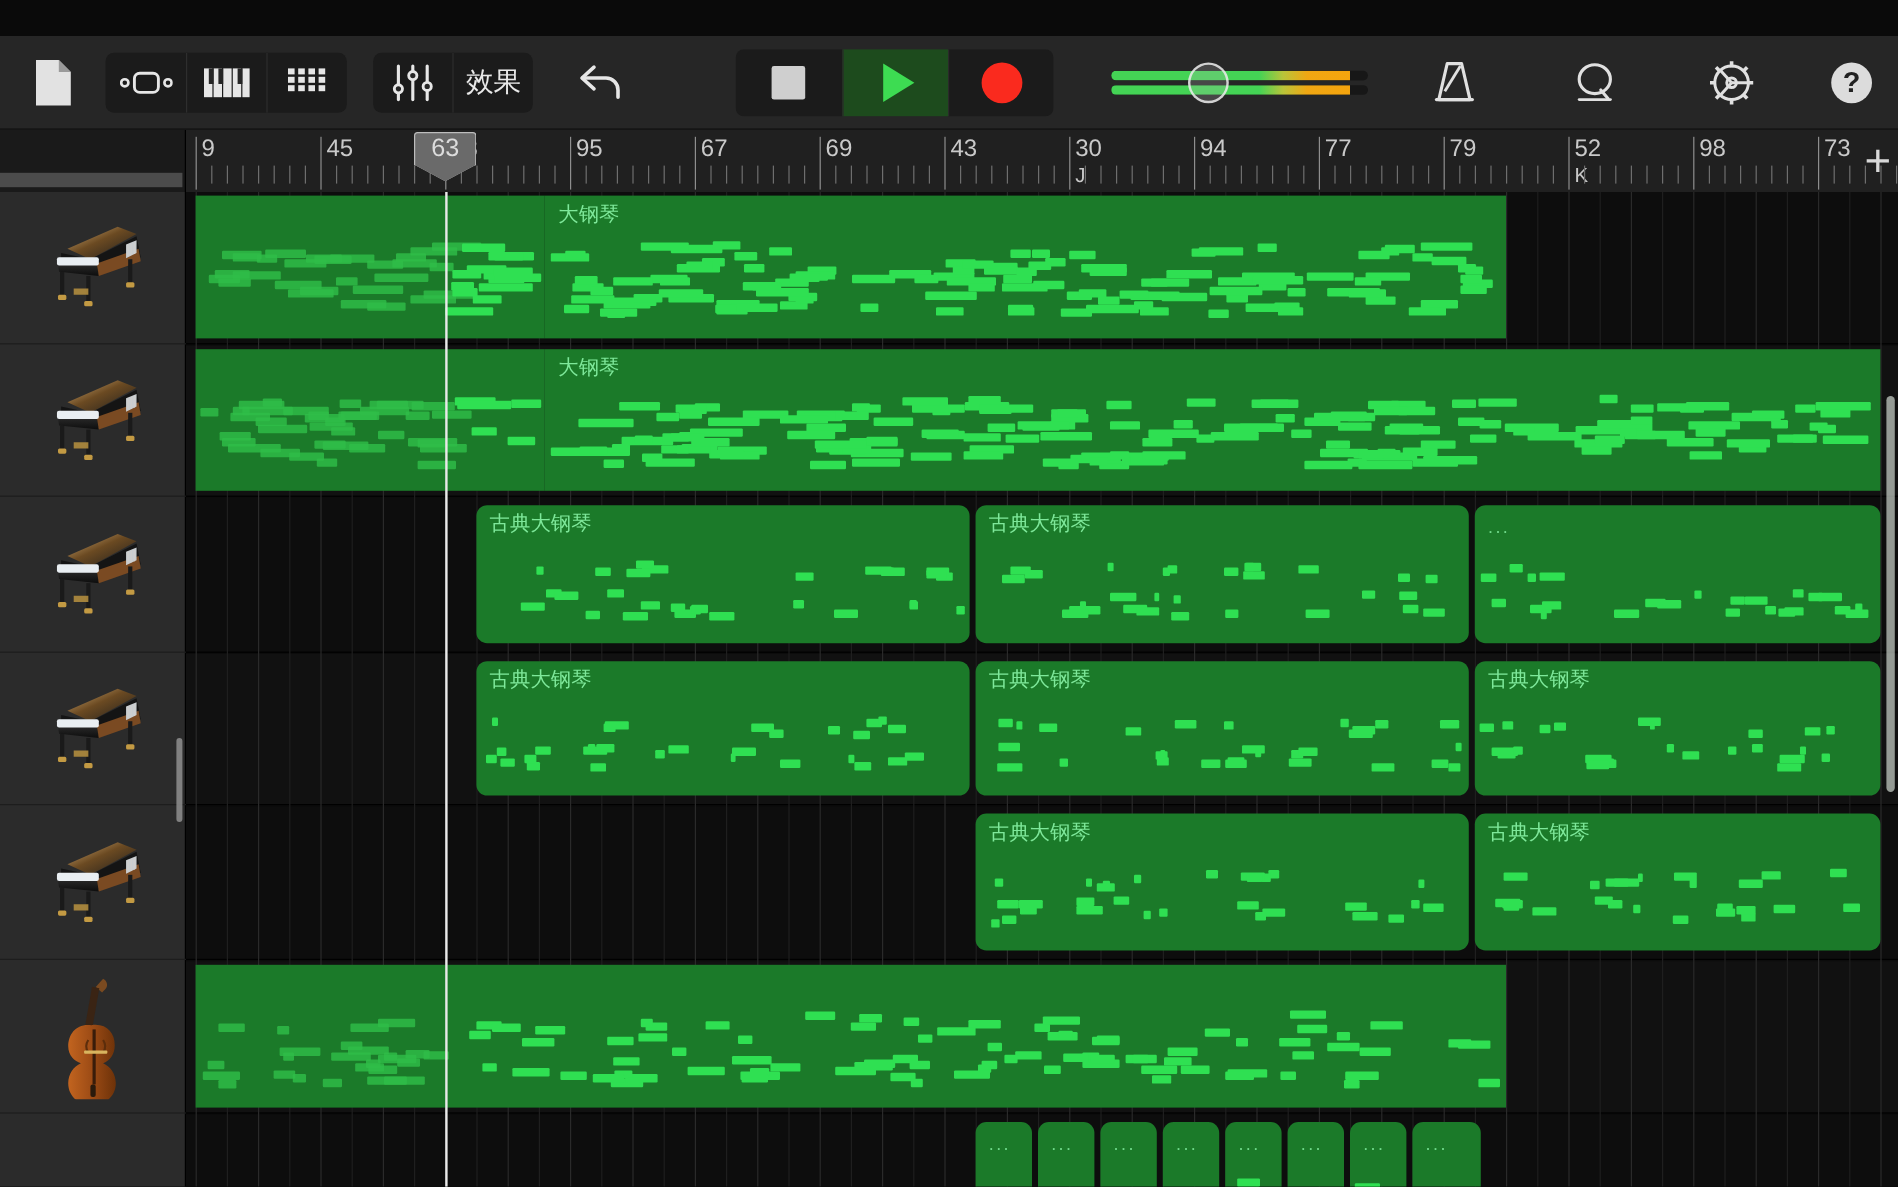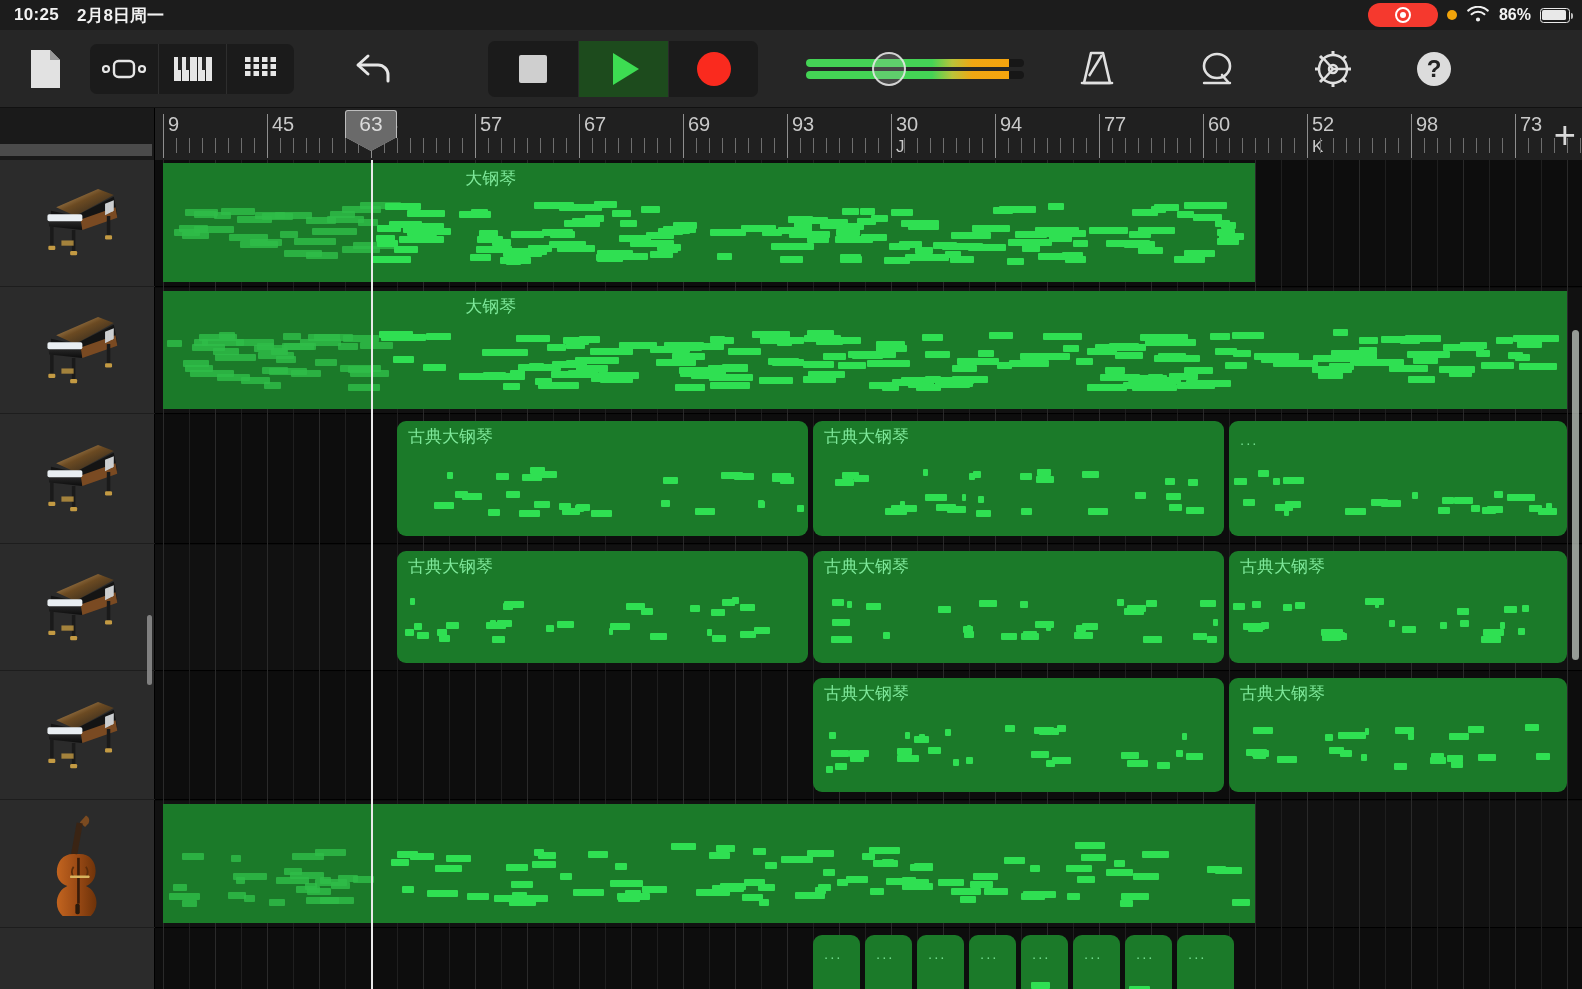--- a/index.html
+++ b/index.html
@@ -107,41 +107,20 @@
 
   
   .inst{width:96px;height:78px;}
   .inst.bass{width:62px;height:104px;}
 </style>
 </head>
 <body>
 
 <div id="app">
 
-  <div class="statusbar">
-    <div class="sb-time">10:25</div>
-    <div class="sb-date">2月8日周一</div>
-    <div class="sb-right">
-      <div class="rec-pill">
-        <div class="ring">
-            <div class="dot"></div>
-          </div>
-      </div>
-      <div class="orange-dot"></div>
-      <svg class="tb-icon" width="24" height="18" viewBox="0 0 24 18">
-        <path d="M12 15.6a2.1 2.1 0 1 0 0-4.2 2.1 2.1 0 0 0 0 4.2z" fill="#f0f0f0"></path>
-        <path d="M5.6 8.2a9.6 9.6 0 0 1 12.8 0" stroke="#f0f0f0" stroke-width="2.1" fill="none" stroke-linecap="round"></path>
-        <path d="M2.2 4.6a14.6 14.6 0 0 1 19.6 0" stroke="#f0f0f0" stroke-width="2.1" fill="none" stroke-linecap="round"></path>
-      </svg>
-      <div class="sb-pct">86%</div>
-      <div class="batt">
-          <i></i>
-        </div>
-    </div>
-  </div>
 
   <div class="toolbar">
 
     <div style="width:90px;display:flex;justify-content:center;">
       <svg class="tb-icon" width="34" height="40" viewBox="0 0 34 40">
         <path d="M3 1h19l10 10v28H3z" fill="#e2e2e2"></path>
         <path d="M22 1v10h10z" fill="#9a9a9a"></path>
       </svg>
     </div>
 
@@ -180,20 +159,39 @@
               <rect x="9.5" y="16" width="5.5" height="5"></rect>
               <rect x="18" y="16" width="5.5" height="5"></rect>
               <rect x="26.5" y="16" width="5.5" height="5"></rect>
           </g>
         </svg>
       </div>
     </div>
 
     <div style="width:22px;"></div>
 
+    <div class="seg">
+      <div>
+        <svg width="36" height="32" viewBox="0 0 36 32">
+          <g stroke="#e6e6e6" stroke-width="2.6" stroke-linecap="round">
+            <line x1="6" y1="2" x2="6" y2="30"></line>
+            <line x1="18" y1="2" x2="18" y2="30"></line>
+            <line x1="30" y1="2" x2="30" y2="30"></line>
+          </g>
+          <g fill="#262626" stroke="#e6e6e6" stroke-width="2.4">
+            <circle cx="6" cy="21" r="3.4"></circle>
+              <circle cx="18" cy="10" r="3.4"></circle>
+              <circle cx="30" cy="19" r="3.4"></circle>
+          </g>
+        </svg>
+      </div>
+      <div>
+        <span class="seg-txt">效果</span>
+      </div>
+    </div>
 
     <div style="width:22px;"></div>
 
     <div style="width:74px;display:flex;justify-content:center;">
       <svg width="40" height="34" viewBox="0 0 40 34">
         <path d="M13 4 L3 13 L13 22" stroke="#e6e6e6" stroke-width="3" fill="none" stroke-linecap="round" stroke-linejoin="round"></path>
         <path d="M3.5 13 H23 a10 10 0 0 1 10 10 v6" stroke="#e6e6e6" stroke-width="3" fill="none" stroke-linecap="round"></path>
       </svg>
     </div>
 
@@ -303,21 +301,21 @@
         <div class="bar-tick" style="left: 216px;"></div>
         <div class="bar-num" style="left: 221px;">63</div>
         <div class="beat-tick" style="left: 229px;"></div>
         <div class="beat-tick" style="left: 242px;"></div>
         <div class="beat-tick" style="left: 255px;"></div>
         <div class="beat-tick" style="left: 268px;"></div>
         <div class="beat-tick" style="left: 281px;"></div>
         <div class="beat-tick" style="left: 294px;"></div>
         <div class="beat-tick" style="left: 307px;"></div>
         <div class="bar-tick" style="left: 320px;"></div>
-        <div class="bar-num" style="left: 325px;">57</div>
+        <div class="bar-num" style="left: 325px;">95</div>
         <div class="beat-tick" style="left: 333px;"></div>
         <div class="beat-tick" style="left: 346px;"></div>
         <div class="beat-tick" style="left: 359px;"></div>
         <div class="beat-tick" style="left: 372px;"></div>
         <div class="beat-tick" style="left: 385px;"></div>
         <div class="beat-tick" style="left: 398px;"></div>
         <div class="beat-tick" style="left: 411px;"></div>
         <div class="bar-tick" style="left: 424px;"></div>
         <div class="bar-num" style="left: 429px;">67</div>
         <div class="beat-tick" style="left: 437px;"></div>
@@ -330,21 +328,21 @@
         <div class="bar-tick" style="left: 528px;"></div>
         <div class="bar-num" style="left: 533px;">69</div>
         <div class="beat-tick" style="left: 541px;"></div>
         <div class="beat-tick" style="left: 554px;"></div>
         <div class="beat-tick" style="left: 567px;"></div>
         <div class="beat-tick" style="left: 580px;"></div>
         <div class="beat-tick" style="left: 593px;"></div>
         <div class="beat-tick" style="left: 606px;"></div>
         <div class="beat-tick" style="left: 619px;"></div>
         <div class="bar-tick" style="left: 632px;"></div>
-        <div class="bar-num" style="left: 637px;">93</div>
+        <div class="bar-num" style="left: 637px;">43</div>
         <div class="beat-tick" style="left: 645px;"></div>
         <div class="beat-tick" style="left: 658px;"></div>
         <div class="beat-tick" style="left: 671px;"></div>
         <div class="beat-tick" style="left: 684px;"></div>
         <div class="beat-tick" style="left: 697px;"></div>
         <div class="beat-tick" style="left: 710px;"></div>
         <div class="beat-tick" style="left: 723px;"></div>
         <div class="bar-tick" style="left: 736px;"></div>
         <div class="bar-num" style="left: 741px;">30</div>
         <div class="mk-letter" style="left: 741px;">J</div>
@@ -367,21 +365,21 @@
         <div class="bar-tick" style="left: 944px;"></div>
         <div class="bar-num" style="left: 949px;">77</div>
         <div class="beat-tick" style="left: 957px;"></div>
         <div class="beat-tick" style="left: 970px;"></div>
         <div class="beat-tick" style="left: 983px;"></div>
         <div class="beat-tick" style="left: 996px;"></div>
         <div class="beat-tick" style="left: 1009px;"></div>
         <div class="beat-tick" style="left: 1022px;"></div>
         <div class="beat-tick" style="left: 1035px;"></div>
         <div class="bar-tick" style="left: 1048px;"></div>
-        <div class="bar-num" style="left: 1053px;">60</div>
+        <div class="bar-num" style="left: 1053px;">79</div>
         <div class="beat-tick" style="left: 1061px;"></div>
         <div class="beat-tick" style="left: 1074px;"></div>
         <div class="beat-tick" style="left: 1087px;"></div>
         <div class="beat-tick" style="left: 1100px;"></div>
         <div class="beat-tick" style="left: 1113px;"></div>
         <div class="beat-tick" style="left: 1126px;"></div>
         <div class="beat-tick" style="left: 1139px;"></div>
         <div class="bar-tick" style="left: 1152px;"></div>
         <div class="bar-num" style="left: 1157px;">52</div>
         <div class="mk-letter" style="left: 1157px;">K</div>

